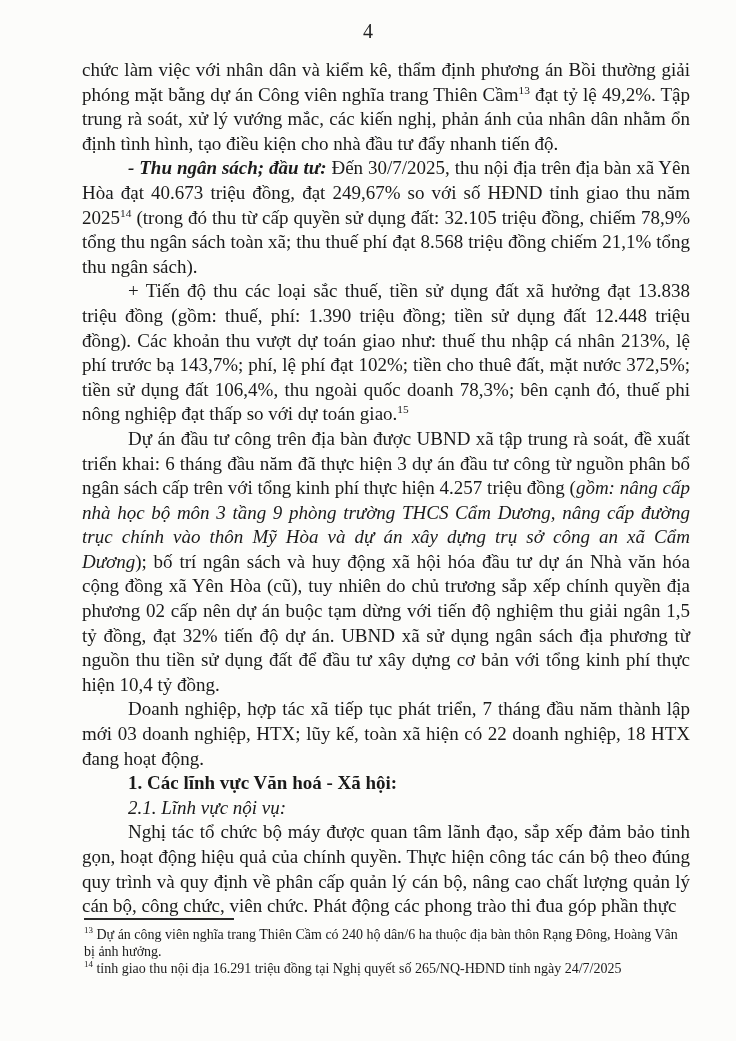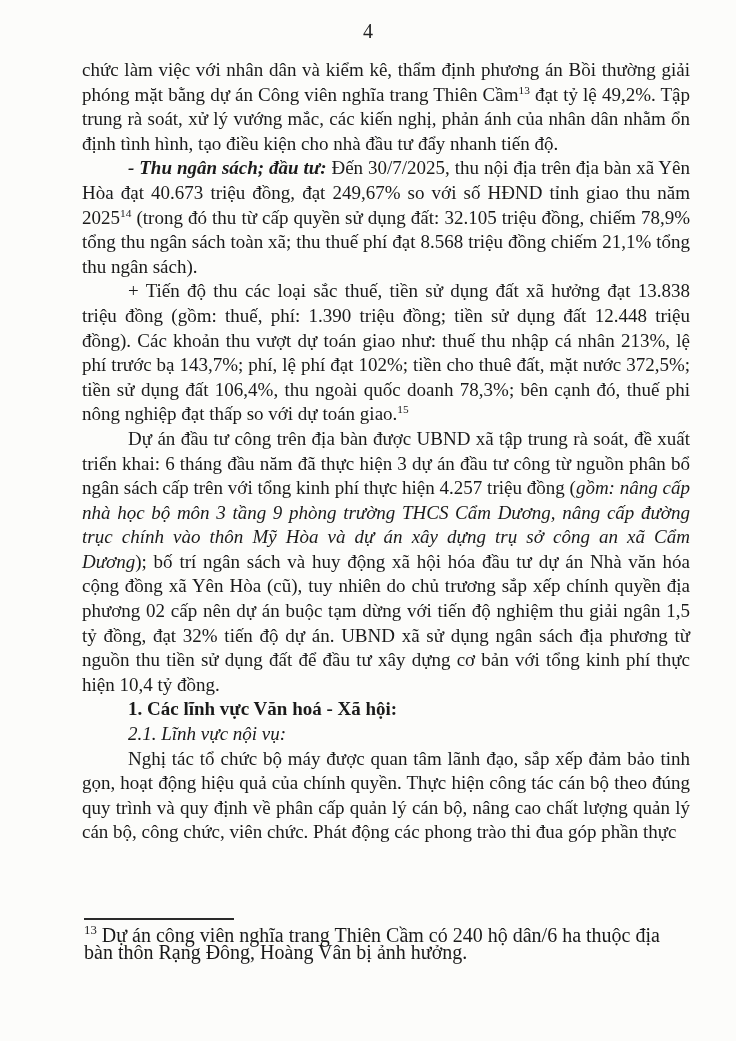--- a/index.html
+++ b/index.html
@@ -42,21 +42,21 @@
   sup {
     font-size: 60%;
     line-height: 0;
     vertical-align: super;
   }
   .footnotes {
     position: absolute;
     left: 84px;
     top: 918px;
     width: 606px;
-    font-size: 20px;
+    font-size: 14px;
     line-height: 16.8px;
     text-align: left;
   }
   .footnote-separator {
     width: 150px;
     height: 0;
     border-top: 2px solid #2a2a2a;
     margin-bottom: 7px;
   }
   .footnote { margin: 0; }
@@ -66,24 +66,26 @@
 <body>
 
 <div class="page">
   <div class="page-number">4</div>
 
   <div class="content">
       <div class="para no-indent"><span class="normal">chức làm việc với nhân dân và kiểm kê, thẩm định phương án Bồi thường giải phóng mặt bằng dự án Công viên nghĩa trang Thiên Cầm</span><sup>13</sup><span class="normal"> đạt tỷ lệ 49,2%. Tập trung rà soát, xử lý vướng mắc, các kiến nghị, phản ánh của nhân dân nhằm ổn định tình hình, tạo điều kiện cho nhà đầu tư đẩy nhanh tiến độ.</span></div>
       <div class="para"><span class="bold-italic">- Thu ngân sách; đầu tư:</span><span class="normal"> Đến 30/7/2025, thu nội địa trên địa bàn xã Yên Hòa đạt 40.673 triệu đồng, đạt 249,67% so với số HĐND tỉnh giao thu năm 2025</span><sup>14</sup><span class="normal"> (trong đó thu từ cấp quyền sử dụng đất: 32.105 triệu đồng, chiếm 78,9% tổng thu ngân sách toàn xã; thu thuế phí đạt 8.568 triệu đồng chiếm 21,1% tổng thu ngân sách).</span></div>
       <div class="para"><span class="normal">+ Tiến độ thu các loại sắc thuế, tiền sử dụng đất xã hưởng đạt 13.838 triệu đồng (gồm: thuế, phí: 1.390 triệu đồng; tiền sử dụng đất 12.448 triệu đồng). Các khoản thu vượt dự toán giao như: thuế thu nhập cá nhân 213%, lệ phí trước bạ 143,7%; phí, lệ phí đạt 102%; tiền cho thuê đất, mặt nước 372,5%; tiền sử dụng đất 106,4%, thu ngoài quốc doanh 78,3%; bên cạnh đó, thuế phi nông nghiệp đạt thấp so với dự toán giao.</span><sup>15</sup></div>
       <div class="para"><span class="normal">Dự án đầu tư công trên địa bàn được UBND xã tập trung rà soát, đề xuất triển khai: 6 tháng đầu năm đã thực hiện 3 dự án đầu tư công từ nguồn phân bổ ngân sách cấp trên với tổng kinh phí thực hiện 4.257 triệu đồng (</span><span class="italic">gồm: nâng cấp nhà học bộ môn 3 tầng 9 phòng trường THCS Cẩm Dương, nâng cấp đường trục chính vào thôn Mỹ Hòa và dự án xây dựng trụ sở công an xã Cẩm Dương</span><span class="normal">); bố trí ngân sách và huy động xã hội hóa đầu tư dự án Nhà văn hóa cộng đồng xã Yên Hòa (cũ), tuy nhiên do chủ trương sắp xếp chính quyền địa phương 02 cấp nên dự án buộc tạm dừng với tiến độ nghiệm thu giải ngân 1,5 tỷ đồng, đạt 32% tiến độ dự án. UBND xã sử dụng ngân sách địa phương từ nguồn thu tiền sử dụng đất để đầu tư xây dựng cơ bản với tổng kinh phí thực hiện 10,4 tỷ đồng.</span></div>
+      <div class="para"><span class="normal">Doanh nghiệp, hợp tác xã tiếp tục phát triển, 7 tháng đầu năm thành lập mới 03 doanh nghiệp, HTX; lũy kế, toàn xã hiện có 22 doanh nghiệp, 18 HTX đang hoạt động.</span></div>
       <div class="para"><span class="bold">1. Các lĩnh vực Văn hoá - Xã hội:</span></div>
       <div class="para"><span class="italic">2.1. Lĩnh vực nội vụ:</span></div>
       <div class="para"><span class="normal">Nghị tác tổ chức bộ máy được quan tâm lãnh đạo, sắp xếp đảm bảo tinh gọn, hoạt động hiệu quả của chính quyền. Thực hiện công tác cán bộ theo đúng quy trình và quy định về phân cấp quản lý cán bộ, nâng cao chất lượng quản lý cán bộ, công chức, viên chức. Phát động các phong trào thi đua góp phần thực</span></div>
     </div>
 
   <div class="footnotes">
     <div class="footnote-separator"></div>
     <div>
         <div class="footnote"><sup>13</sup><span> Dự án công viên nghĩa trang Thiên Cầm có 240 hộ dân/6 ha thuộc địa bàn thôn Rạng Đông, Hoàng Vân bị ảnh hưởng.</span></div>
+        <div class="footnote"><sup>14</sup><span> tỉnh giao thu nội địa 16.291 triệu đồng tại Nghị quyết số 265/NQ-HĐND tỉnh ngày 24/7/2025</span></div>
       </div>
   </div>
 </div>
 
 </body></html>

